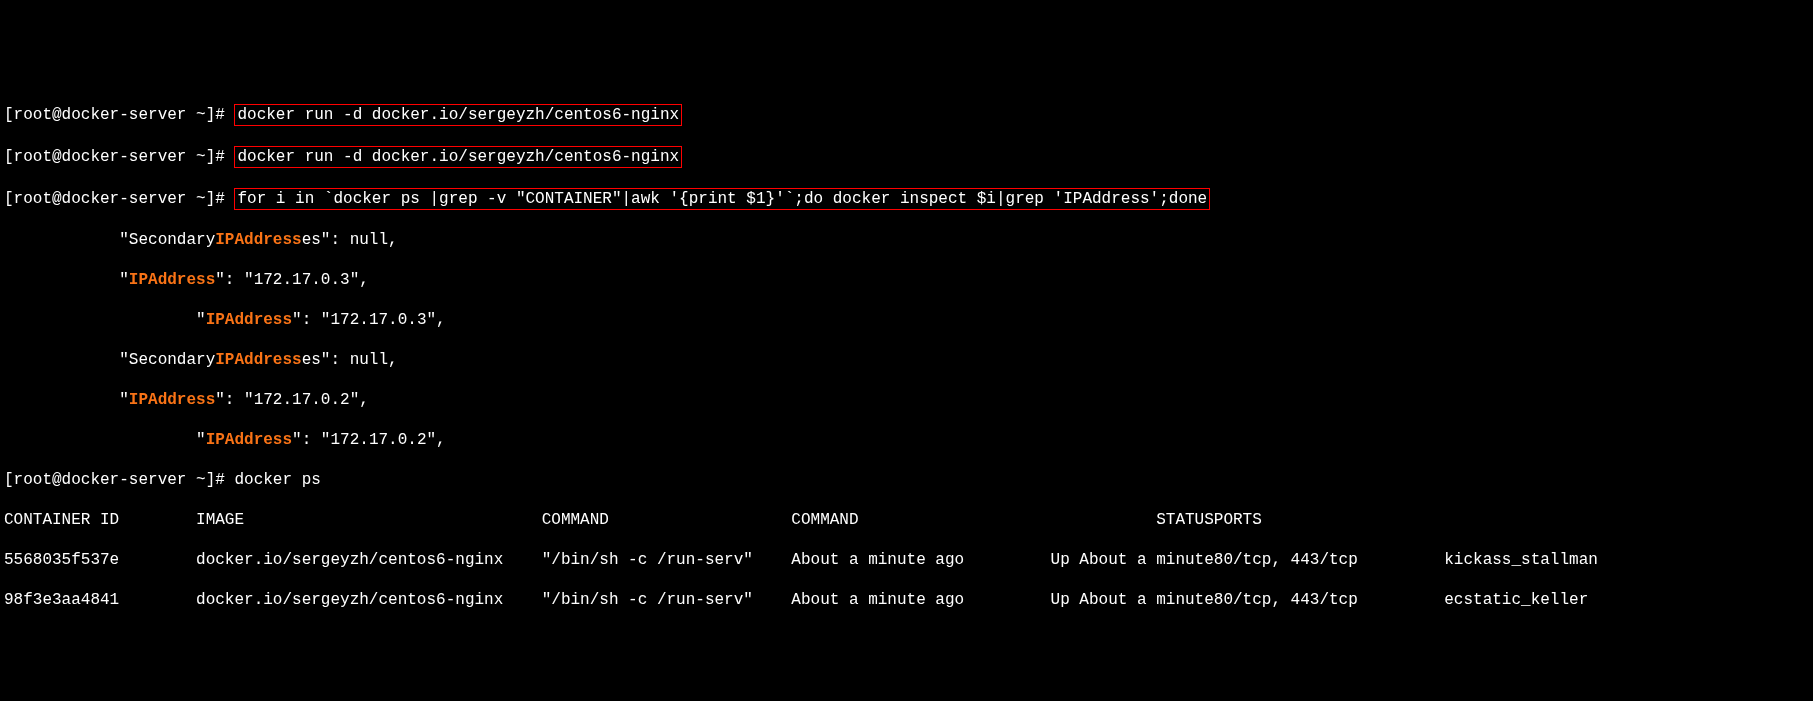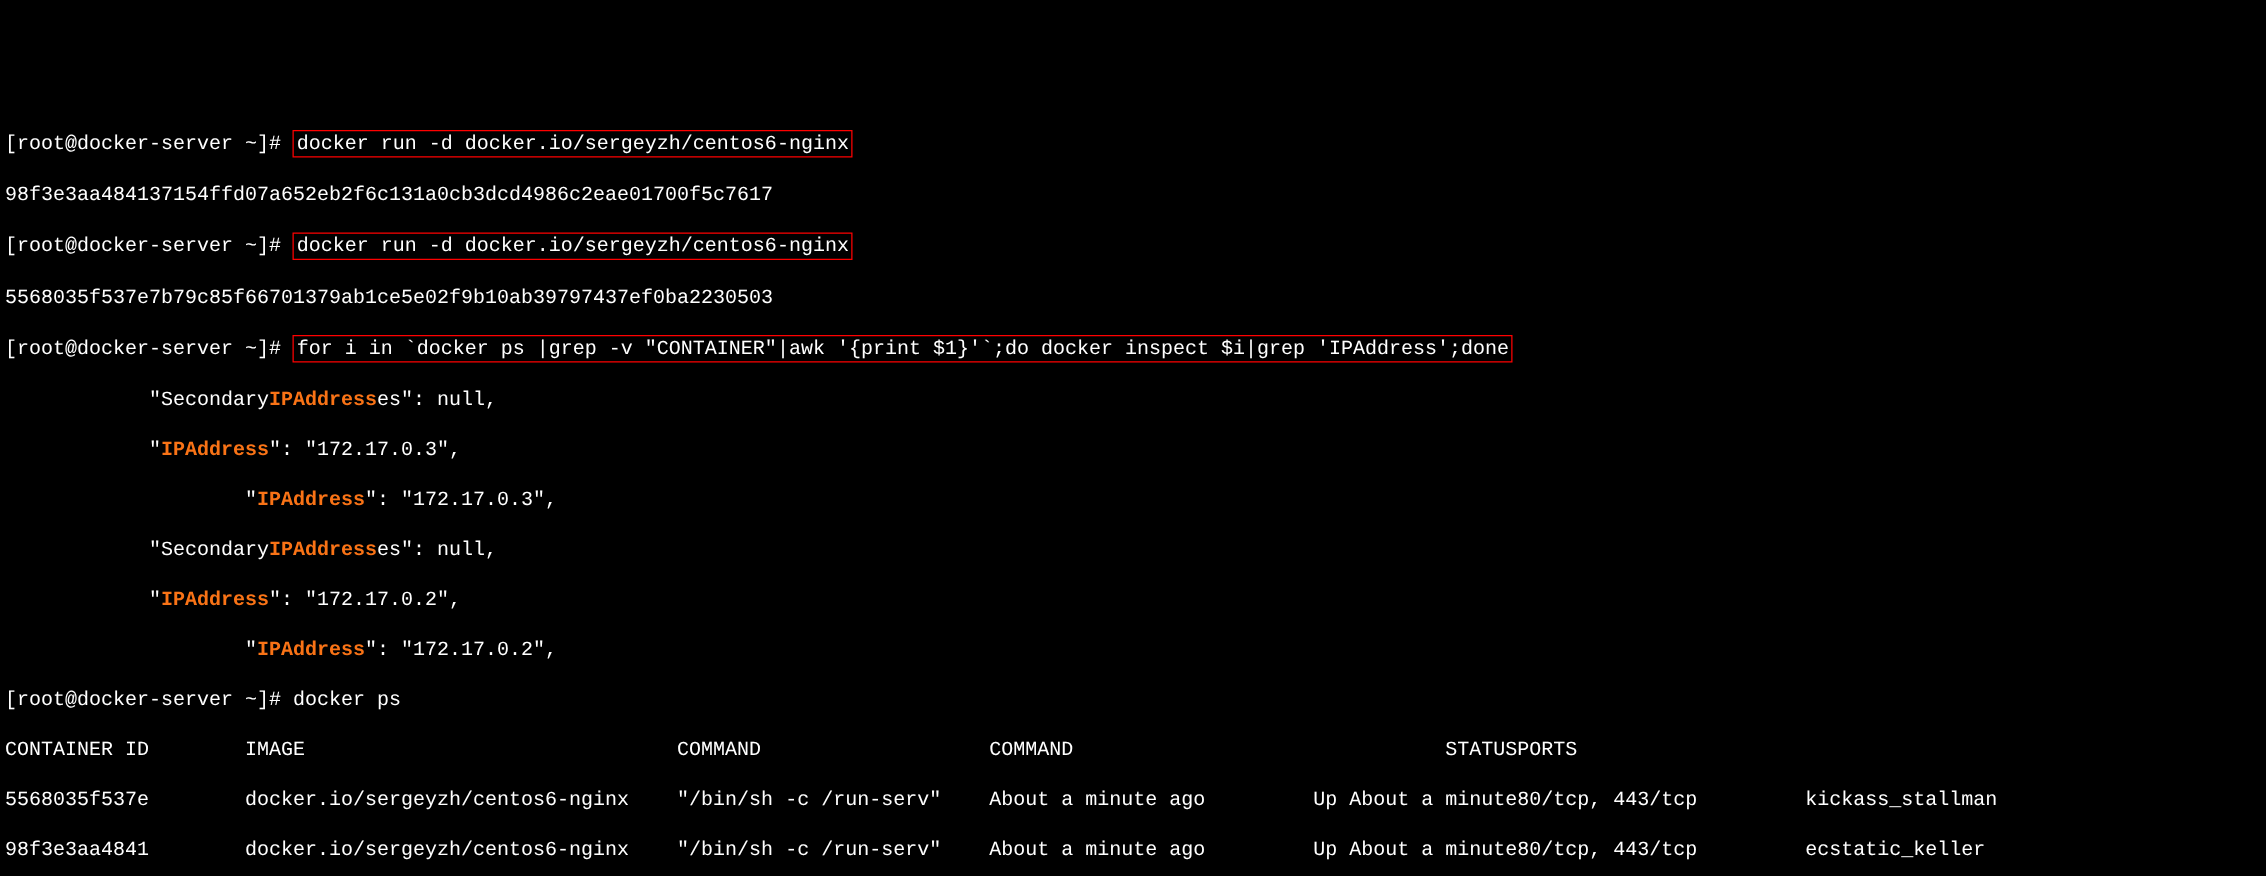--- a/index.html
+++ b/index.html
@@ -49,23 +49,21 @@
     .col-ports { width: 24ch; }
     .col-names { flex: 1; }
   </style>
 </head>
 <body>
 
 
 
 <div class="terminal">
 <span class="line"><span>[root@docker-server ~]# </span><span class="box">docker run -d docker.io/sergeyzh/centos6-nginx</span></span>
-<span class="line">98f3e3aa484137154ffd07a652eb2f6c131a0cb3dcd4986c2eae01700f5c7617</span>
 <span class="line"><span>[root@docker-server ~]# </span><span class="box">docker run -d docker.io/sergeyzh/centos6-nginx</span></span>
-<span class="line">5568035f537e7b79c85f66701379ab1ce5e02f9b10ab39797437ef0ba2230503</span>
 <span class="line"><span>[root@docker-server ~]# </span><span class="box">for i in `docker ps |grep -v "CONTAINER"|awk '{print $1}'`;do docker inspect $i|grep 'IPAddress';done</span></span>
 <span class="line indent-12"><span>"Secondary</span><span class="highlight-red">IPAddress</span><span>es": null,</span></span>
 <span class="line indent-12"><span>"</span><span class="highlight-red">IPAddress</span><span>": "172.17.0.3",</span></span>
 <span class="line indent-20"><span>"</span><span class="highlight-red">IPAddress</span><span>": "172.17.0.3",</span></span>
 <span class="line indent-12"><span>"Secondary</span><span class="highlight-red">IPAddress</span><span>es": null,</span></span>
 <span class="line indent-12"><span>"</span><span class="highlight-red">IPAddress</span><span>": "172.17.0.2",</span></span>
 <span class="line indent-20"><span>"</span><span class="highlight-red">IPAddress</span><span>": "172.17.0.2",</span></span>
 <span class="line"><span>[root@docker-server ~]# </span><span>docker ps</span></span>
 <div class="ps-header">
   <span class="col-id">CONTAINER ID</span>

